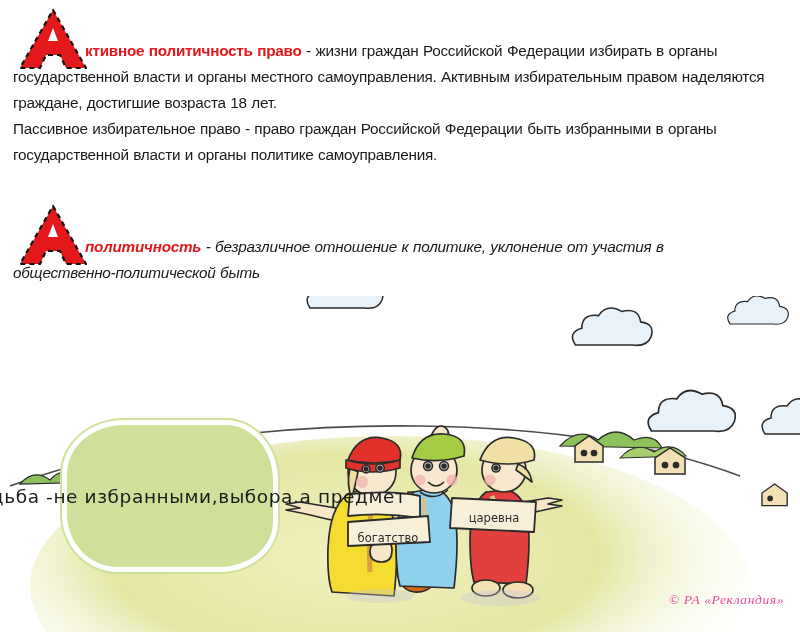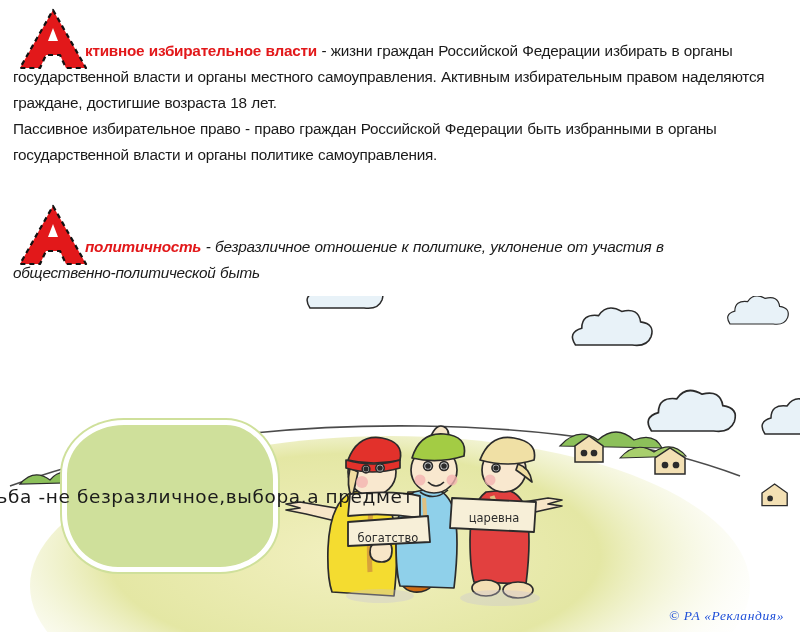--- a/index.html
+++ b/index.html
@@ -70,44 +70,44 @@
     line-height:25px;
     color:#1b1b1b;
     text-align:center;
     letter-spacing:0.6px;
     padding-left:32px;
   }
   .bubble .btext span{display:block;white-space:nowrap;}
 
   
   .copyright{
-    position:absolute;right:16px;bottom:8px;
+    position:absolute;right:16px;bottom:24px;
     font-family:"Liberation Serif", serif;
     font-style:italic;
     font-size:13.5px;
-    color:#1d4ed8;
+    color:#ec4899;
     letter-spacing:0.6px;
   }
 </style>
 </head>
 <body>
 
 <div class="page">
 
   <div class="entry" id="entry1">
 
     <div class="entry-a">
       <svg viewBox="0 0 70 62" xmlns="http://www.w3.org/2000/svg">
         <polygon points="35,2 68,60 48,60 42,47 28,47 22,60 2,60" fill="#e2181a" stroke="#111111" stroke-width="2.2" stroke-dasharray="5,4" stroke-linejoin="round"></polygon>
         <polygon points="35,20 40,33 30,33" fill="#ffffff"></polygon>
       </svg>
     </div>
 
     <div class="body">
-      <p class="entry-text para first-line"><span class="term">ктивное избирательное власти</span><span class="dash"> - </span><span>жизни граждан Российской Федерации избирать в органы</span></p>
+      <p class="entry-text para first-line"><span class="term">ктивное политичность право</span><span class="dash"> - </span><span>жизни граждан Российской Федерации избирать в органы</span></p>
       <p class="entry-text para hang">государственной власти и органы местного самоуправления. Активным избирательным правом наделяются</p>
       <p class="entry-text para hang">граждане, достигшие возраста 18 лет.</p>
       <p class="entry-text para hang">Пассивное избирательное право - право граждан Российской Федерации быть избранными в органы</p>
       <p class="entry-text para hang">государственной власти и органы политике самоуправления.</p>
     </div>
   </div>
 
   <div class="entry" id="entry2">
 
     <div class="entry-a">
@@ -277,21 +277,21 @@
         <ellipse cx="380" cy="300" rx="34" ry="7" fill="#c8c4d8"></ellipse>
         <ellipse cx="500" cy="302" rx="40" ry="8" fill="#c8c4d8"></ellipse>
       </g>
     </svg>
   </div>
 
   <div class="bubble">
     <div class="shell"></div>
     <div class="btext">
       <span>Судьба -</span>
-      <span>не безразличное,</span>
+      <span>не избранными,</span>
       <span>выбора.</span>
       <span>а предмет</span>
     </div>
   </div>
 
   <div class="copyright">© РА «Рекландия»</div>
 
 </div>
 
 </body></html>

